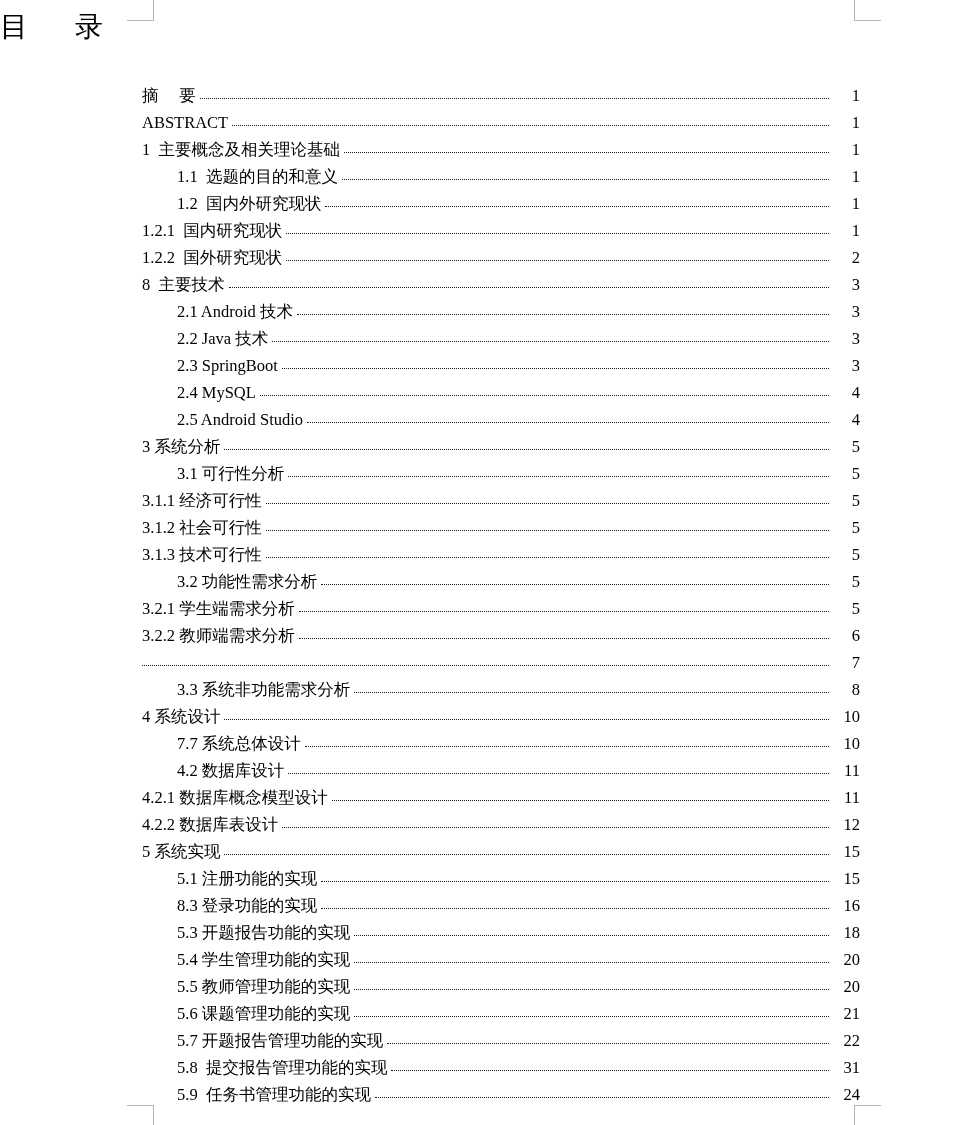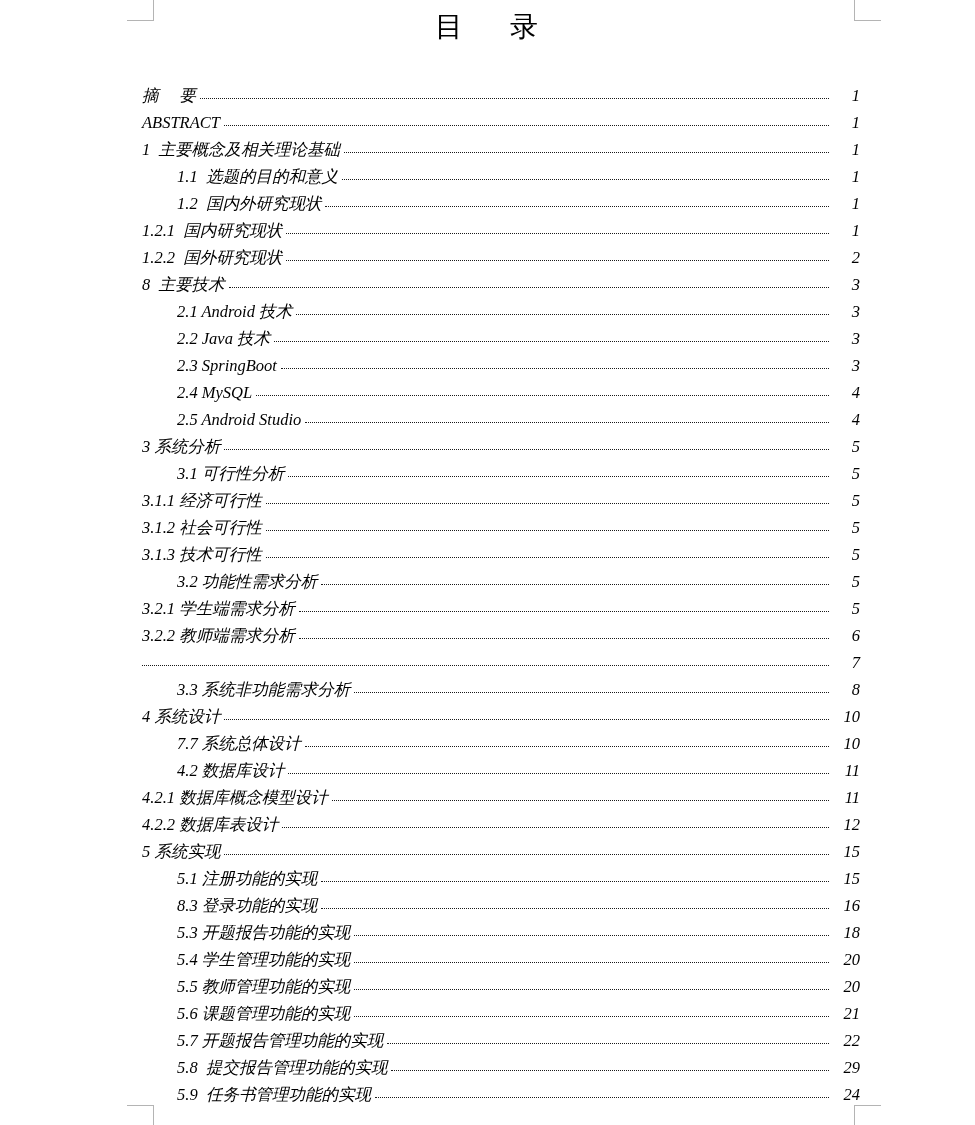--- a/index.html
+++ b/index.html
@@ -35,42 +35,41 @@
     top: 0;
     width: 975px;
     height: 1125px;
   }
 
   .doc-title {
     position: absolute;
     left: 0;
     top: 8px;
     width: 975px;
-    text-align: center;
+    text-align: left;
     font-size: 28px;
     letter-spacing: 2px;
     font-family: "Liberation Serif", "DejaVu Serif", serif;
     white-space: pre;
   }
 
   .toc {
     position: absolute;
     left: 142px;
     top: 82px;
     width: 718px;
   }
 
   .toc-row {
     display: flex;
     align-items: flex-end;
     height: 27px;
     font-size: 16.5px;
     line-height: 27px;
     white-space: nowrap;
-    font-style: italic;
   }
 
   .toc-label {
     flex: 0 0 auto;
     padding-right: 4px;
     white-space: pre;
   }
 
   .leader {
     flex: 1 1 auto;
@@ -291,21 +290,21 @@
         <span class="toc-page">21</span>
       </div>
       <div class="toc-row lvl-1">
         <span class="toc-label">5.7 开题报告管理功能的实现</span>
         <span class="leader"></span>
         <span class="toc-page">22</span>
       </div>
       <div class="toc-row lvl-1">
         <span class="toc-label">5.8  提交报告管理功能的实现</span>
         <span class="leader"></span>
-        <span class="toc-page">29</span>
+        <span class="toc-page">31</span>
       </div>
       <div class="toc-row lvl-1">
         <span class="toc-label">5.9  任务书管理功能的实现</span>
         <span class="leader"></span>
         <span class="toc-page">24</span>
       </div>
     </div>
 
 </div>
 

